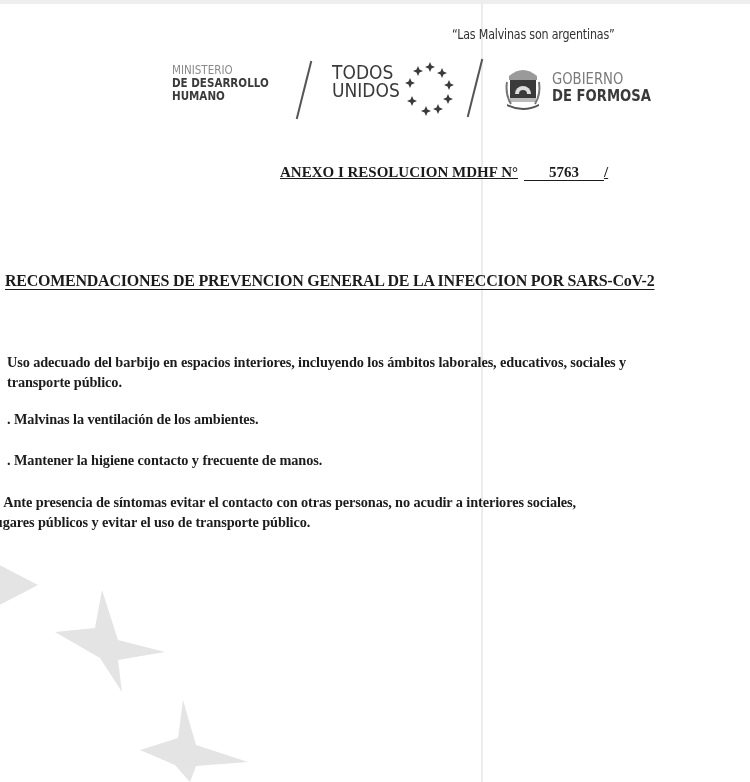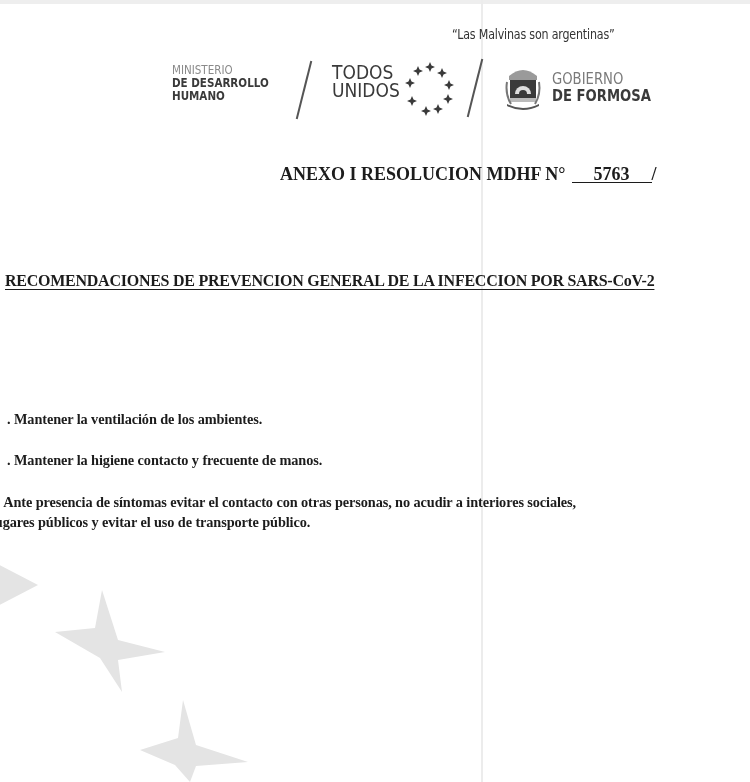--- a/index.html
+++ b/index.html
@@ -44,21 +44,21 @@
     .gobierno {
       position: absolute; left: 552px; top: 71px;
       font-family: "DejaVu Sans", sans-serif; font-size: 15px; line-height: 17px;
       transform: scaleX(0.88); transform-origin: left top;
     }
     .gobierno .l1 { color: #7a7a7a; }
     .gobierno .l2 { color: #3a3a3a; font-weight: bold; }
 
     .annex {
       position: absolute; left: 280px; top: 164px;
-      font-weight: bold; font-size: 18px; white-space: nowrap;
+      font-weight: bold; font-size: 15px; white-space: nowrap; text-decoration: underline;
     }
     .annex .num {
       display: inline-block; width: 80px; text-align: center;
       border-bottom: 1.5px solid #1c1c1c; margin-left: 6px; line-height: 15px;
     }
 
     .heading {
       position: absolute; left: 5px; top: 272px;
       font-size: 16px; font-weight: bold; white-space: nowrap;
       text-decoration: underline; text-underline-offset: 3px;
@@ -130,23 +130,25 @@
 </div>
 
 <div class="annex">
   <span>ANEXO I RESOLUCION MDHF N°</span><span class="num">5763</span><span>/</span>
 </div>
 
 <div class="heading">RECOMENDACIONES DE PREVENCION GENERAL DE LA INFECCION POR SARS-CoV-2</div>
 
 <div class="recs">
   <div class="rec rec1">
+    <div><span class="marker"></span><span>Uso adecuado del barbijo en espacios interiores, incluyendo los ámbitos laborales, educativos, sociales y</span></div>
+    <div>transporte público.</div>
   </div>
   <div class="rec rec2">
-    <div><span class="marker">.</span> <span>Mantener la ventilación de los ambientes.</span></div>
+    <div><span class="marker">.</span> <span>Malvinas la ventilación de los ambientes.</span></div>
   </div>
   <div class="rec rec3">
     <div><span class="marker">.</span> <span>Mantener la higiene contacto y frecuente de manos.</span></div>
   </div>
   <div class="rec rec4">
     <div><span class="marker">.</span> <span>Ante presencia de síntomas evitar el contacto con otras personas, no acudir a interiores sociales,</span></div>
     <div style="margin-left:-6px">lugares públicos y evitar el uso de transporte público.</div>
   </div>
 </div>
 

